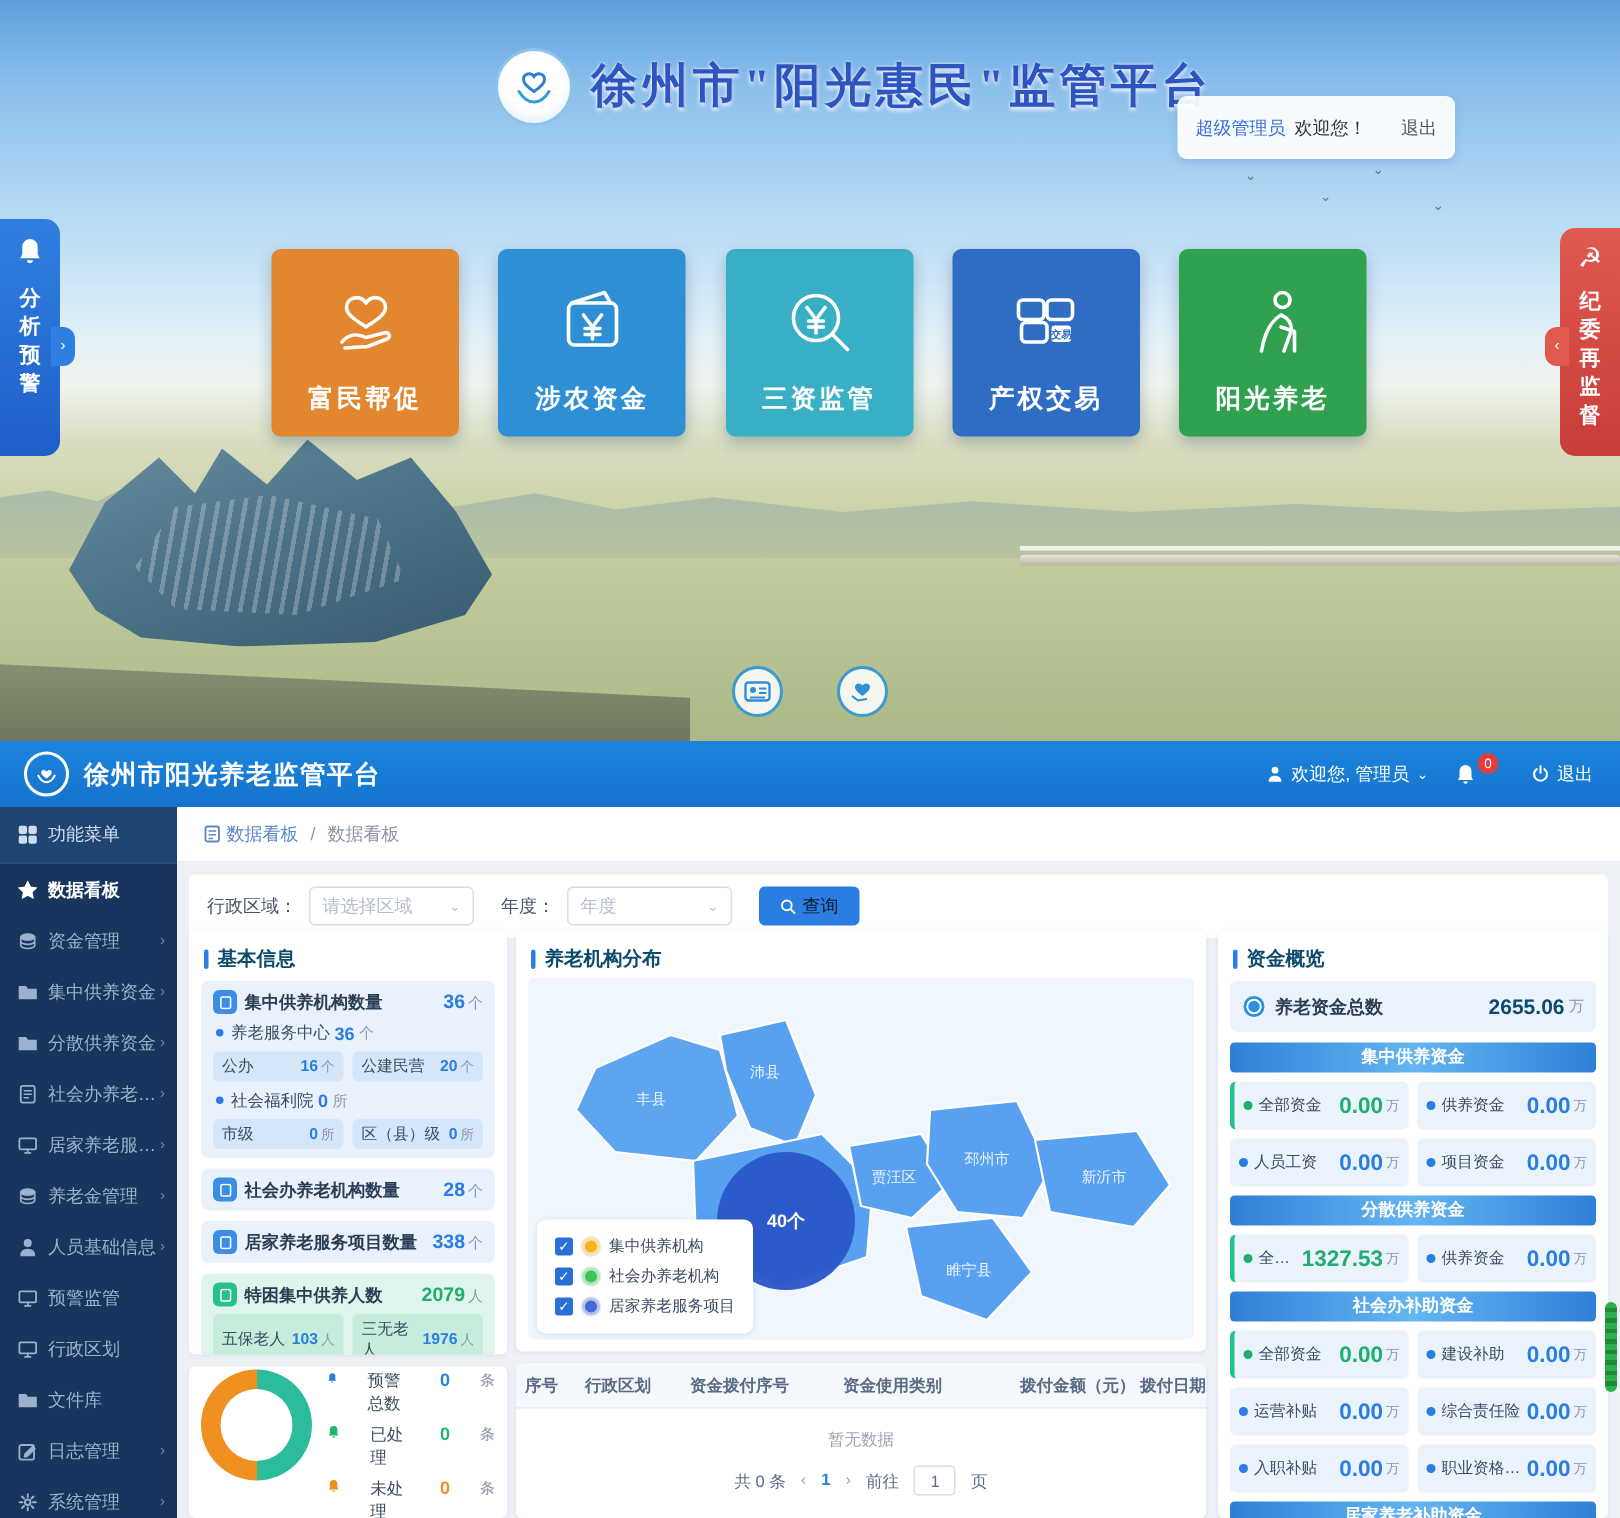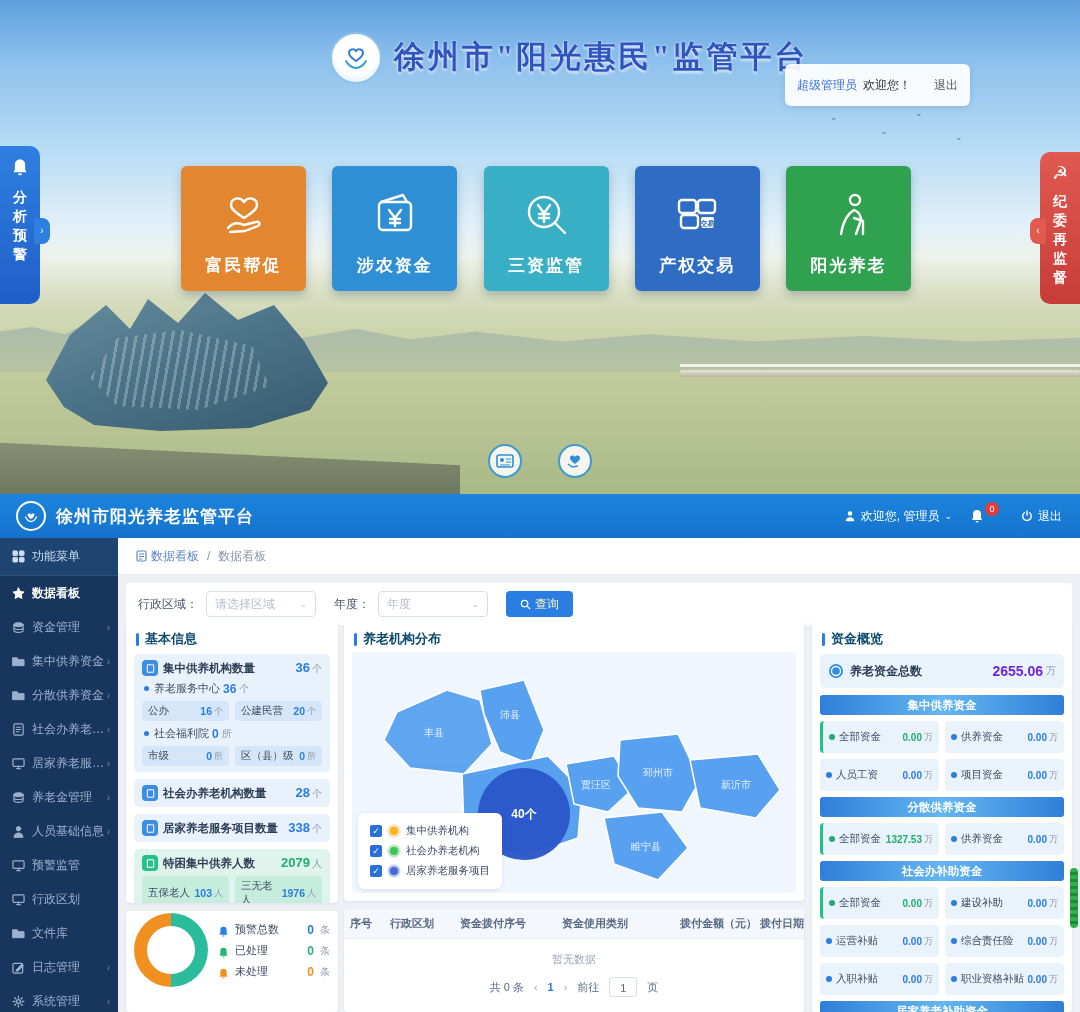--- a/index.html
+++ b/index.html
@@ -66,51 +66,51 @@
   .sb-label { overflow:hidden; text-overflow:ellipsis; }
 
   #main { position:absolute; left:118px; top:538px; width:962px; height:474px; background:#edf1f6; overflow:hidden; }
   #crumb-bar { position:absolute; left:0; top:0; width:962px; height:37px; background:#fff; display:flex; align-items:center; padding-left:18px;
     font-size:12px; color:#8a97a8; border-bottom:1px solid #e8ecf2; }
   #crumb-bar .c1 { color:#5a87c8; display:flex; align-items:center; gap:4px; }
   #crumb-bar .sep { margin:0 8px; }
   #filter-card { position:absolute; left:8px; top:45px; width:946px; height:42px; background:#fff; border-radius:4px; display:flex; align-items:center; padding-left:12px; font-size:12px; color:#4a5568; }
   .sel { width:110px; height:26px; border:1px solid #d8dee8; border-radius:4px; background:#fff; display:flex; align-items:center; padding:0 8px; color:#b6bfcc; margin:0 18px 0 8px; cursor:pointer; }
   .sel .cv { margin-left:auto; color:#b6bfcc; font-size:9px; }
-  #btn-search { height:26px; background:#2a7de1; color:#fef9c3; border:none; border-radius:4px; padding:0 14px; font-size:12px; display:flex; align-items:center; gap:4px; cursor:pointer;text-align:center; }
+  #btn-search { height:26px; background:#2a7de1; color:#0f172a; border:none; border-radius:4px; padding:0 14px; font-size:12px; display:flex; align-items:center; gap:4px; cursor:pointer;text-align:center; }
 
   .card { position:absolute; background:#fff; border-radius:4px; box-shadow:0 1px 3px rgba(30,60,110,.08); overflow:hidden; }
   .ptitle { display:flex; align-items:center; font-size:13px; font-weight:bold; color:#0c4a6e; padding:10px 10px 6px 10px; }
   .ptitle::before { content:""; width:3px; height:13px; background:#2a7de1; border-radius:2px; margin-right:6px; }
 
   #card-basic { left:8px; top:82px; width:212px; height:283px; }
   .bi-card { margin:0 8px 7px 8px; border-radius:5px; padding:6px 8px; }
   .bi-blue { background:#e9f1fc; } .bi-green { background:#dff4ec; }
   .bi-head { display:flex; align-items:center; }
   .bi-ic { width:16px; height:16px; border-radius:4px; display:flex; align-items:center; justify-content:center; margin-right:5px; }
   .bi-title { font-size:11.5px; font-weight:bold; color:#2c3e55; }
   .bi-val { margin-left:auto; font-size:13px; font-weight:bold; }
   .bi-unit { font-size:10px; color:#8a97a8; font-weight:normal; margin-left:2px; }
-  .v-blue { color:#2a7de1; } .v-green { color:#1fae6e; } .v-red { color:#6d28d9; }
+  .v-blue { color:#2a7de1; } .v-green { color:#1fae6e; } .v-red { color:#0c4a6e; }
   .bullet-row { display:flex; align-items:center; font-size:11px; color:#3c4c62; margin-top:5px; }
   .bullet-row::before { content:""; width:5px; height:5px; border-radius:50%; background:#2a7de1; margin:0 5px 0 2px; }
   .bullet-row b { color:#2a7de1; margin:0 3px; font-size:12px; }
   .bullet-row .bu { color:#8a97a8; font-size:10px; }
   .chips { display:flex; gap:6px; margin-top:5px; }
   .chip { flex:1; border-radius:4px; padding:3px 6px; font-size:10.5px; color:#3c4c62; display:flex; align-items:center; }
   .bi-blue .chip { background:#d6e6f9; } .bi-green .chip { background:#c6ecdc; }
   .chip b { margin-left:auto; color:#2a7de1; font-weight:bold; }
   .chip .cu { color:#8a97a8; margin-left:2px; font-size:9px; }
 
   #card-warning { left:8px; top:373px; width:212px; height:101px; }
   #warn-body { display:flex; padding:2px 8px; }
   #donut { width:74px; height:74px; border-radius:50%; position:relative; flex:0 0 74px; }
   #donut::after { content:""; position:absolute; left:13px; top:13px; width:48px; height:48px; background:#fff; border-radius:50%; }
   #warn-stats { flex:1; padding-left:10px; display:flex; flex-direction:column; justify-content:center; gap:6px; }
-  .ws-row { display:flex; align-items:flex-end; font-size:11px; color:#3c4c62; gap:6px; }
+  .ws-row { display:flex; align-items:flex-start; font-size:11px; color:#3c4c62; gap:20px; }
   .ws-row b { margin-left:auto; font-size:12px; }
   .ws-row .wu { color:#8a97a8; font-size:10px; }
 
   #card-map { left:226px; top:82px; width:460px; height:281px; }
   #map-zone { position:absolute; left:8px; top:32px; right:8px; bottom:8px; background:#f0f6fd; border-radius:4px; }
   #map-legend { position:absolute; left:14px; bottom:12px; background:#fff; border-radius:6px; box-shadow:0 1px 4px rgba(30,60,110,.12); padding:8px 12px; }
   .ml-row { display:flex; align-items:center; gap:6px; font-size:10.5px; color:#3c4c62; height:20px; cursor:pointer; }
   .ml-check { width:12px; height:12px; background:#2a6fd8; border-radius:2px; color:#fff; font-size:9px; line-height:12px; text-align:center; }
   .ml-dot { width:12px; height:12px; border-radius:50%; border:2px solid rgba(255,255,255,.6); box-shadow:0 0 0 1px rgba(0,0,0,.08); }
 
@@ -126,21 +126,21 @@
   #card-funds { left:694px; top:82px; width:260px; height:392px; }
   .fd-total { margin:0 8px 7px 8px; background:#eaf2fc; border-radius:5px; height:34px; display:flex; align-items:center; padding:0 8px; }
   .fd-total .lab { font-size:12px; font-weight:bold; color:#2c3e55; margin-left:6px; }
   .fd-total b { margin-left:auto; font-size:14px; }
   .fd-total .fu { font-size:10px; color:#8a97a8; margin-left:3px; }
   .fd-secbar { margin:0 8px 6px 8px; height:20px; border-radius:3px; background:linear-gradient(90deg,#2f7fd9,#64b6f0,#2f7fd9); color:#fff; font-size:11.5px; font-weight:bold; text-align:center; line-height:20px; }
   .fd-grid { display:flex; flex-wrap:wrap; padding:0 8px; gap:6px; margin-bottom:6px; }
   .fd-box { width:119px; background:#eaf2fc; border-radius:4px; height:32px; display:flex; align-items:center; padding:0 6px; font-size:10.5px; color:#3c4c62; }
   .fd-box .dot { width:6px; height:6px; border-radius:50%; background:#2a7de1; margin-right:4px; flex:0 0 6px; }
   .fd-box .dot.g { background:#1fae6e; }
-  .fd-box b { margin-left:auto; font-size:10px; }
+  .fd-box b { margin-left:auto; font-size:15px; }
   .fd-box .fu { color:#8a97a8; font-size:9px; margin-left:2px; }
   .fd-box.accent { border-left:3px solid #22c08a; }
   .fd-lab { white-space:nowrap; overflow:hidden; text-overflow:ellipsis; }
 
   #scrollthumb { position:absolute; right:2px; top:868px; width:8px; height:60px; border-radius:4px;
     background:repeating-linear-gradient(180deg,#2fae4e 0 4px,#1d8a38 4px 7px); }
 </style>
 </head>
 <body>
 

